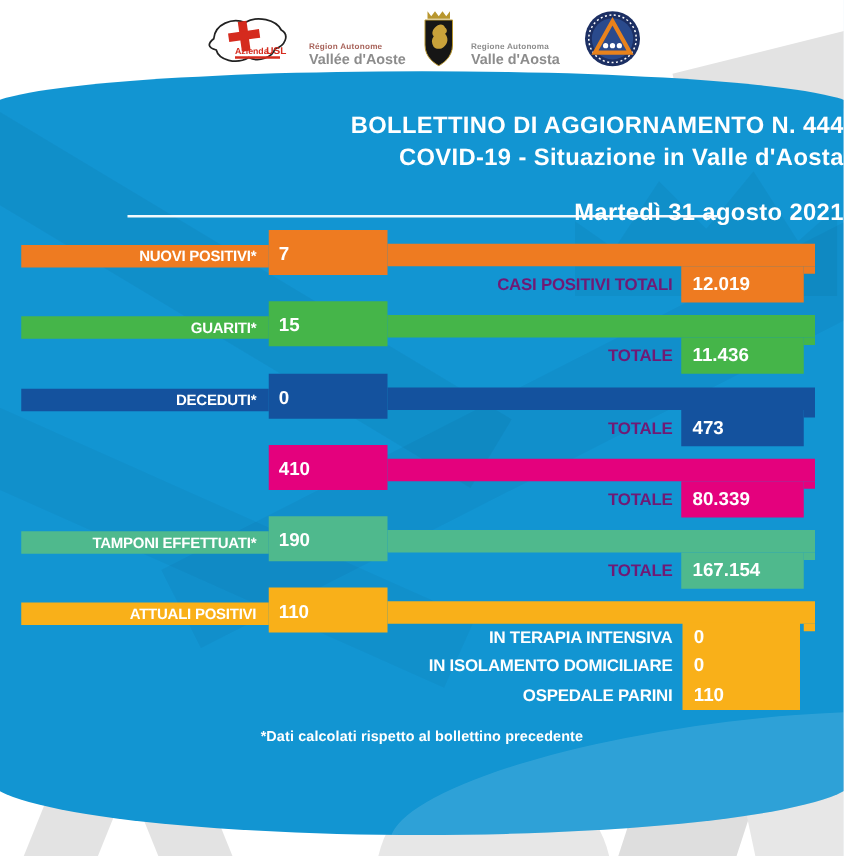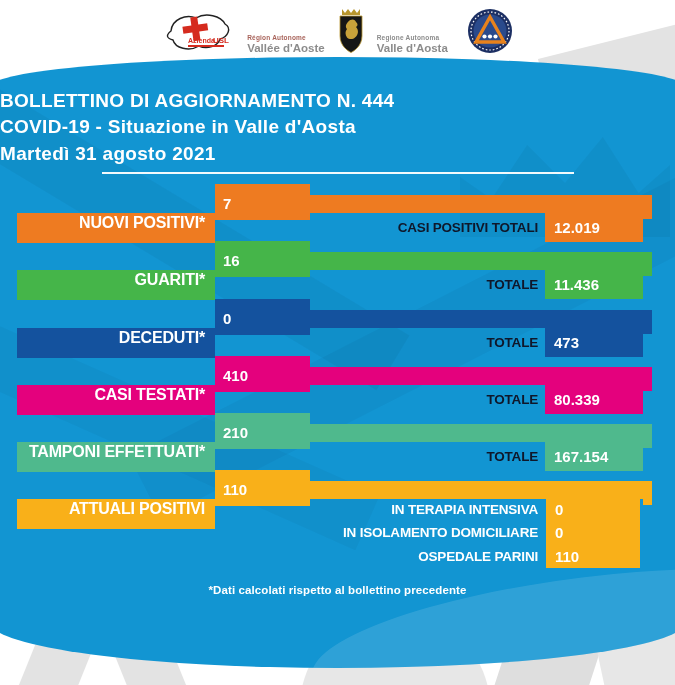--- a/index.html
+++ b/index.html
@@ -29,36 +29,36 @@
   .bwm-swoosh{left:320px;top:520px;width:560px;height:130px;border-radius:50%;
     transform:rotate(-7deg);background:rgba(255,255,255,0.12);}
   
   .logos{position:absolute;top:4px;left:0;right:0;height:50px;z-index:3;
     display:flex;justify-content:center;align-items:flex-end;gap:11px;}
   .logo-txt{line-height:1.05;text-align:left;}
   .logo-txt .small{font-size:6.5px;color:#a8635a;font-weight:bold;letter-spacing:0.2px;}
   .logo-txt .big{font-size:11.5px;color:#8c8c8c;font-weight:bold;}
   .logo-txt.it .small{color:#8c8c8c;}
   
-  .title{position:absolute;top:88px;left:0;right:0;z-index:3;text-align:left;
+  .title{position:absolute;top:88px;left:0;right:0;z-index:3;text-align:right;
     color:#fff;font-weight:bold;font-size:19px;line-height:26px;letter-spacing:0.3px;}
-  .title .l3{margin-top:1px;}
+  .title .l3{margin-top:18px;}
   .title-rule{position:absolute;top:172px;left:102px;width:472px;height:2px;
     background:rgba(255,255,255,0.95);z-index:3;}
   
   .stat-row{position:absolute;left:0;right:0;height:100px;z-index:3;}
   .r0{top:184px;} .r1{top:241px;padding-left:44px;} .r2{top:299px;} .r3{top:356px;} .r4{top:413px;} .r5{top:470px;}
-  .bar-left{position:absolute;left:17px;top:29px;width:198px;height:30px;background:var(--c);
-    color:#fff;font-size:16px;font-weight:bold;text-align:right;line-height:19px;
+  .bar-left{position:absolute;left:17px;top:12px;width:198px;height:18px;background:var(--c);
+    color:#fff;font-size:12px;font-weight:bold;text-align:right;line-height:19px;
     padding-right:10px;box-sizing:border-box;letter-spacing:-0.2px;}
   .num-block{position:absolute;left:215px;top:0;width:95px;height:36px;background:var(--c);
     color:#fff;font-weight:bold;font-size:15px;line-height:39px;padding-left:8px;box-sizing:border-box;}
   .bar-right{position:absolute;left:310px;top:11px;width:342px;height:18px;background:var(--c);}
   .bar-tab{position:absolute;left:643px;top:29px;width:9px;height:6px;background:var(--c);}
-  .total-label{position:absolute;left:300px;top:29px;width:238px;height:29px;color:#0f172a;
+  .total-label{position:absolute;left:300px;top:29px;width:238px;height:29px;color:#701a75;
     font-weight:bold;font-size:13.5px;text-align:right;line-height:30px;letter-spacing:-0.2px;}
   .total-block{position:absolute;left:545px;top:29px;width:98px;height:29px;background:var(--c);
     color:#fff;font-weight:bold;font-size:15px;line-height:30px;padding-left:9px;box-sizing:border-box;}
   .multi-labels{position:absolute;left:200px;top:28px;width:338px;text-align:right;color:#fff;
     font-weight:bold;font-size:13.5px;line-height:23.3px;letter-spacing:-0.2px;}
   .multi-block{position:absolute;left:546px;top:28px;width:94px;height:70px;background:var(--c);
     color:#fff;font-weight:bold;font-size:15px;line-height:23.3px;padding-left:9px;box-sizing:border-box;}
   
   .foot{position:absolute;left:0;right:0;z-index:3;text-align:center;color:#fff;
     font-weight:bold;font-size:11.5px;letter-spacing:0.1px;}
@@ -130,48 +130,47 @@
     <div class="bar-left">NUOVI POSITIVI*</div>
     <div class="num-block">7</div>
     <div class="bar-right"></div>
     <div class="bar-tab"></div>
     <div class="total-label">CASI POSITIVI TOTALI</div>
     <div class="total-block">12.019</div>
   </div>
 
   <div class="stat-row r1" style="--c: #45b549;">
     <div class="bar-left">GUARITI*</div>
-    <div class="num-block">16</div>
+    <div class="num-block">15</div>
     <div class="bar-right"></div>
     <div class="bar-tab"></div>
     <div class="total-label">TOTALE</div>
     <div class="total-block">11.436</div>
   </div>
 
   <div class="stat-row r2" style="--c: #14529e;">
     <div class="bar-left">DECEDUTI*</div>
     <div class="num-block">0</div>
     <div class="bar-right"></div>
     <div class="bar-tab"></div>
     <div class="total-label">TOTALE</div>
     <div class="total-block">473</div>
   </div>
 
   <div class="stat-row r3" style="--c: #e4017d;">
-    <div class="bar-left">CASI TESTATI*</div>
     <div class="num-block">410</div>
     <div class="bar-right"></div>
     <div class="bar-tab"></div>
     <div class="total-label">TOTALE</div>
     <div class="total-block">80.339</div>
   </div>
 
   <div class="stat-row r4" style="--c: #4fb98d;">
     <div class="bar-left">TAMPONI EFFETTUATI*</div>
-    <div class="num-block">210</div>
+    <div class="num-block">190</div>
     <div class="bar-right"></div>
     <div class="bar-tab"></div>
     <div class="total-label">TOTALE</div>
     <div class="total-block">167.154</div>
   </div>
 
   <div class="stat-row r5" style="--c: #f9b019;">
     <div class="bar-left">ATTUALI POSITIVI</div>
     <div class="num-block">110</div>
     <div class="bar-right"></div>

